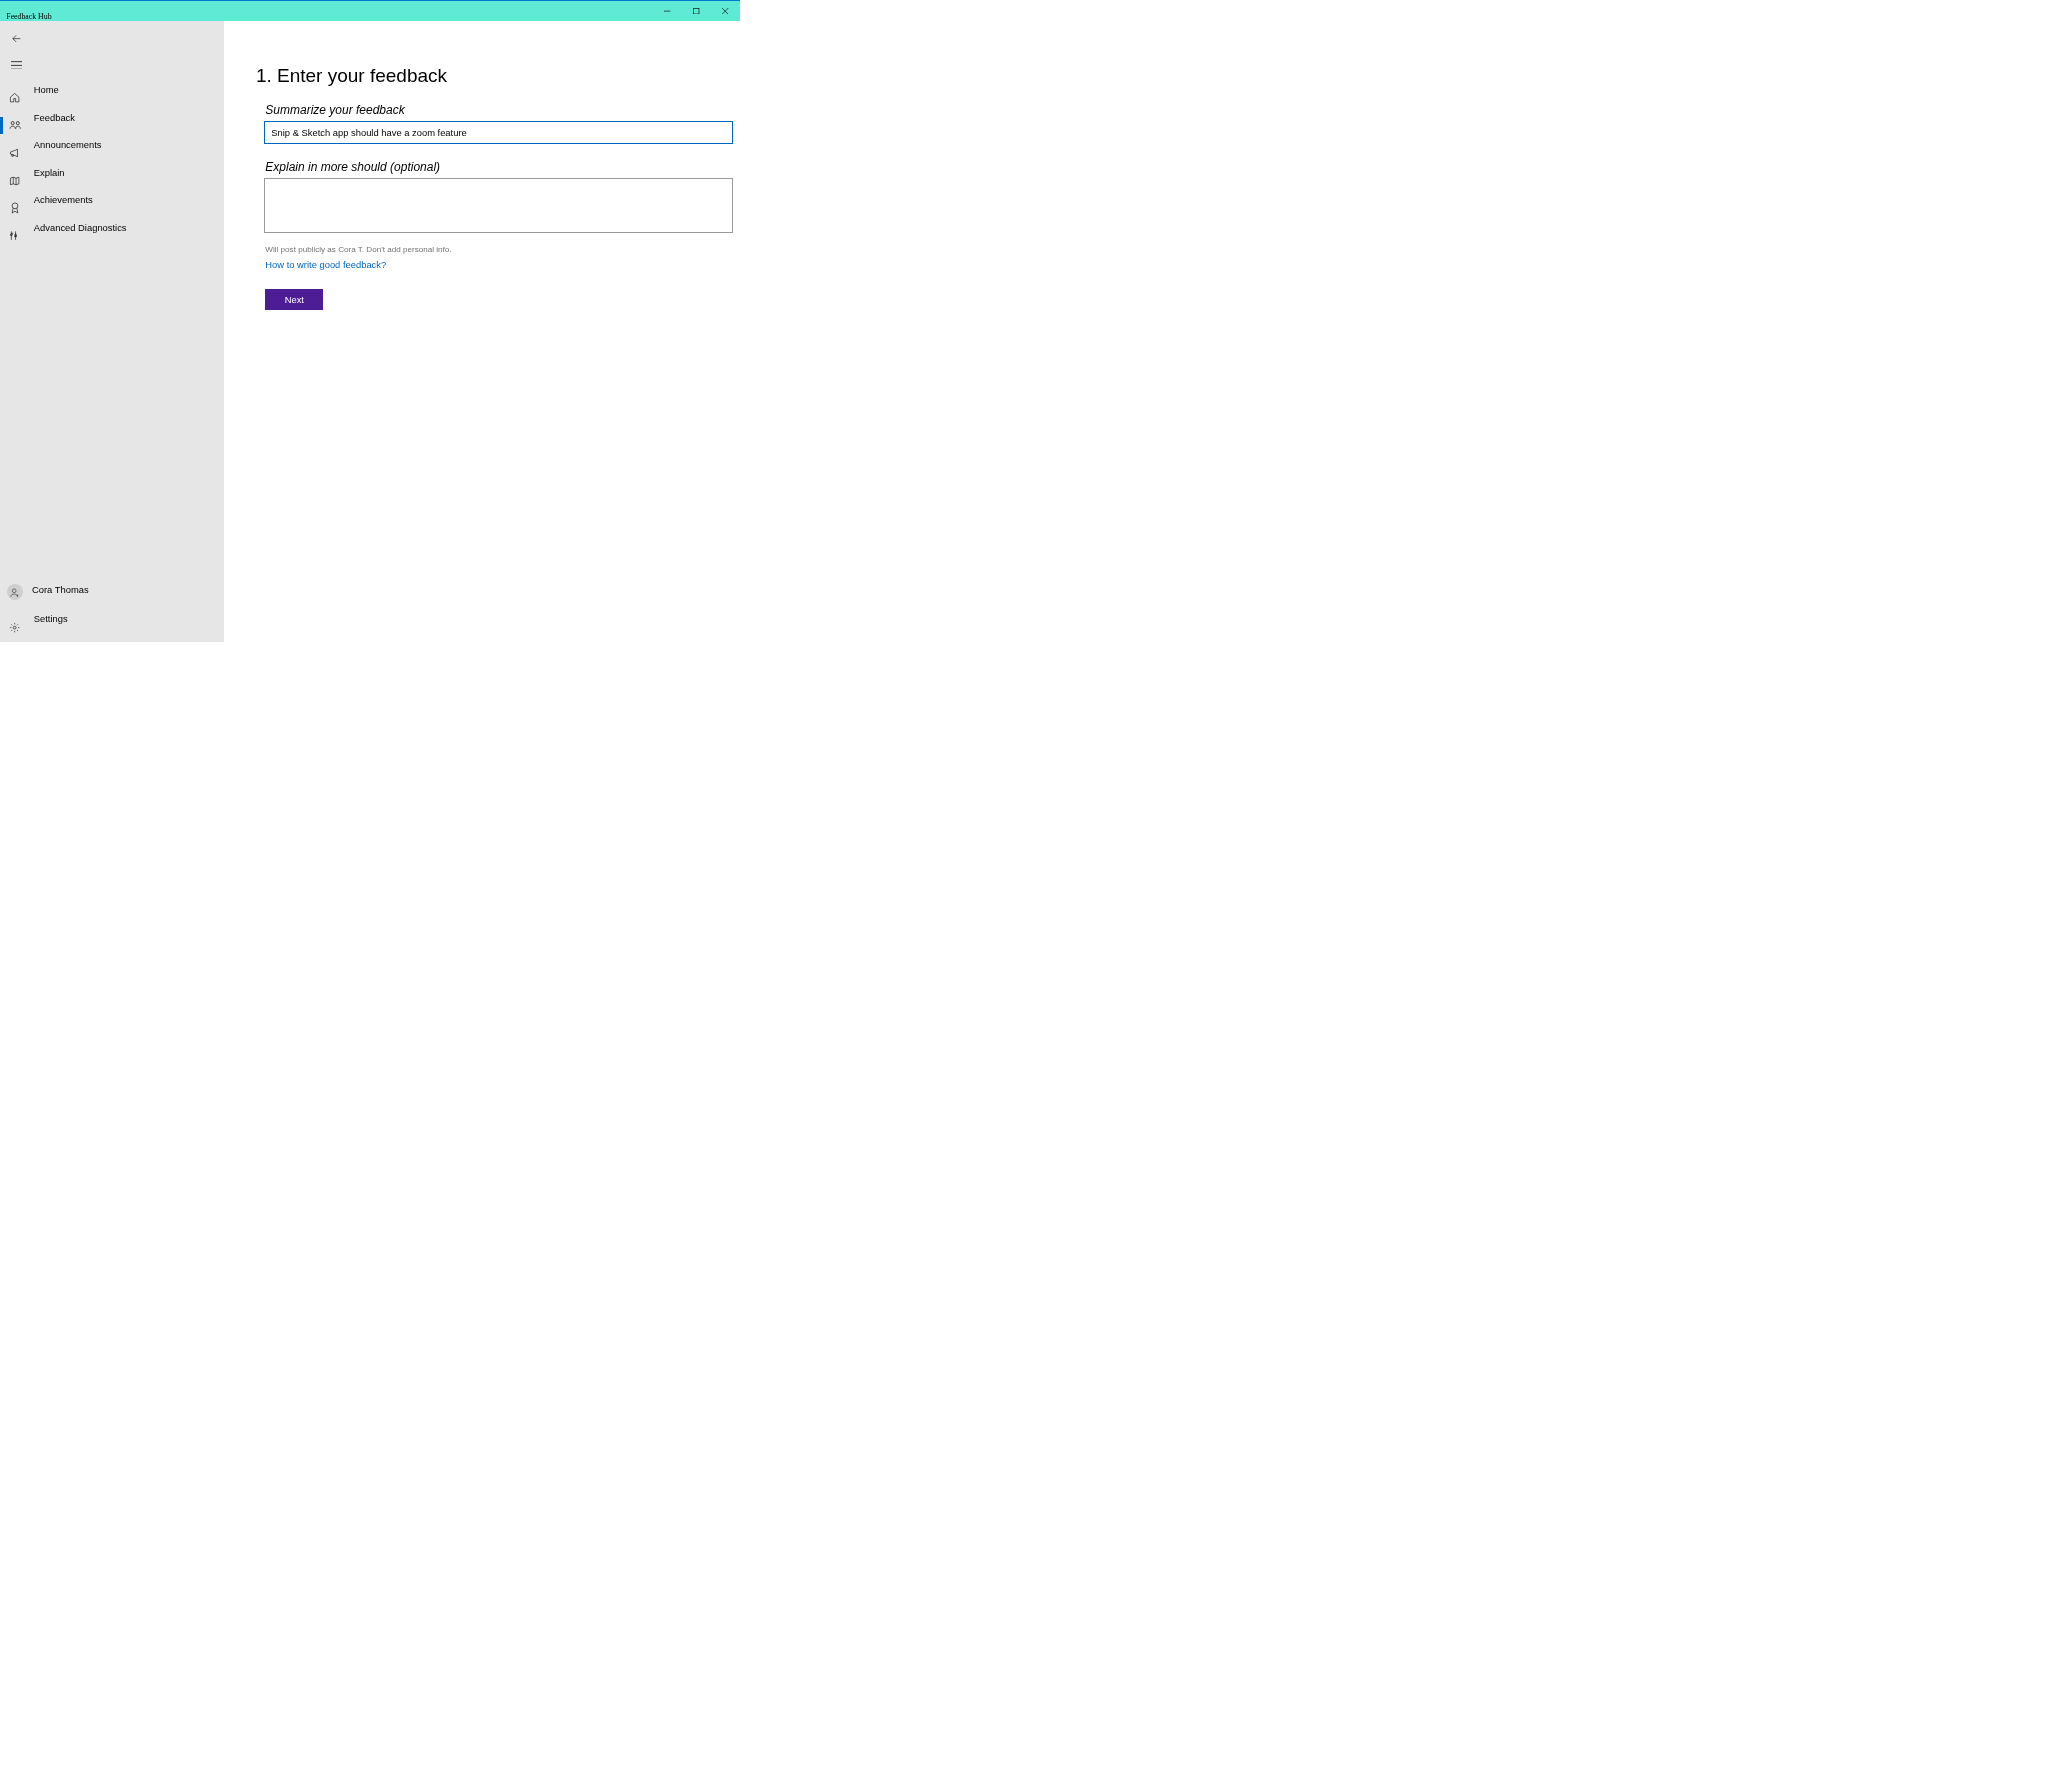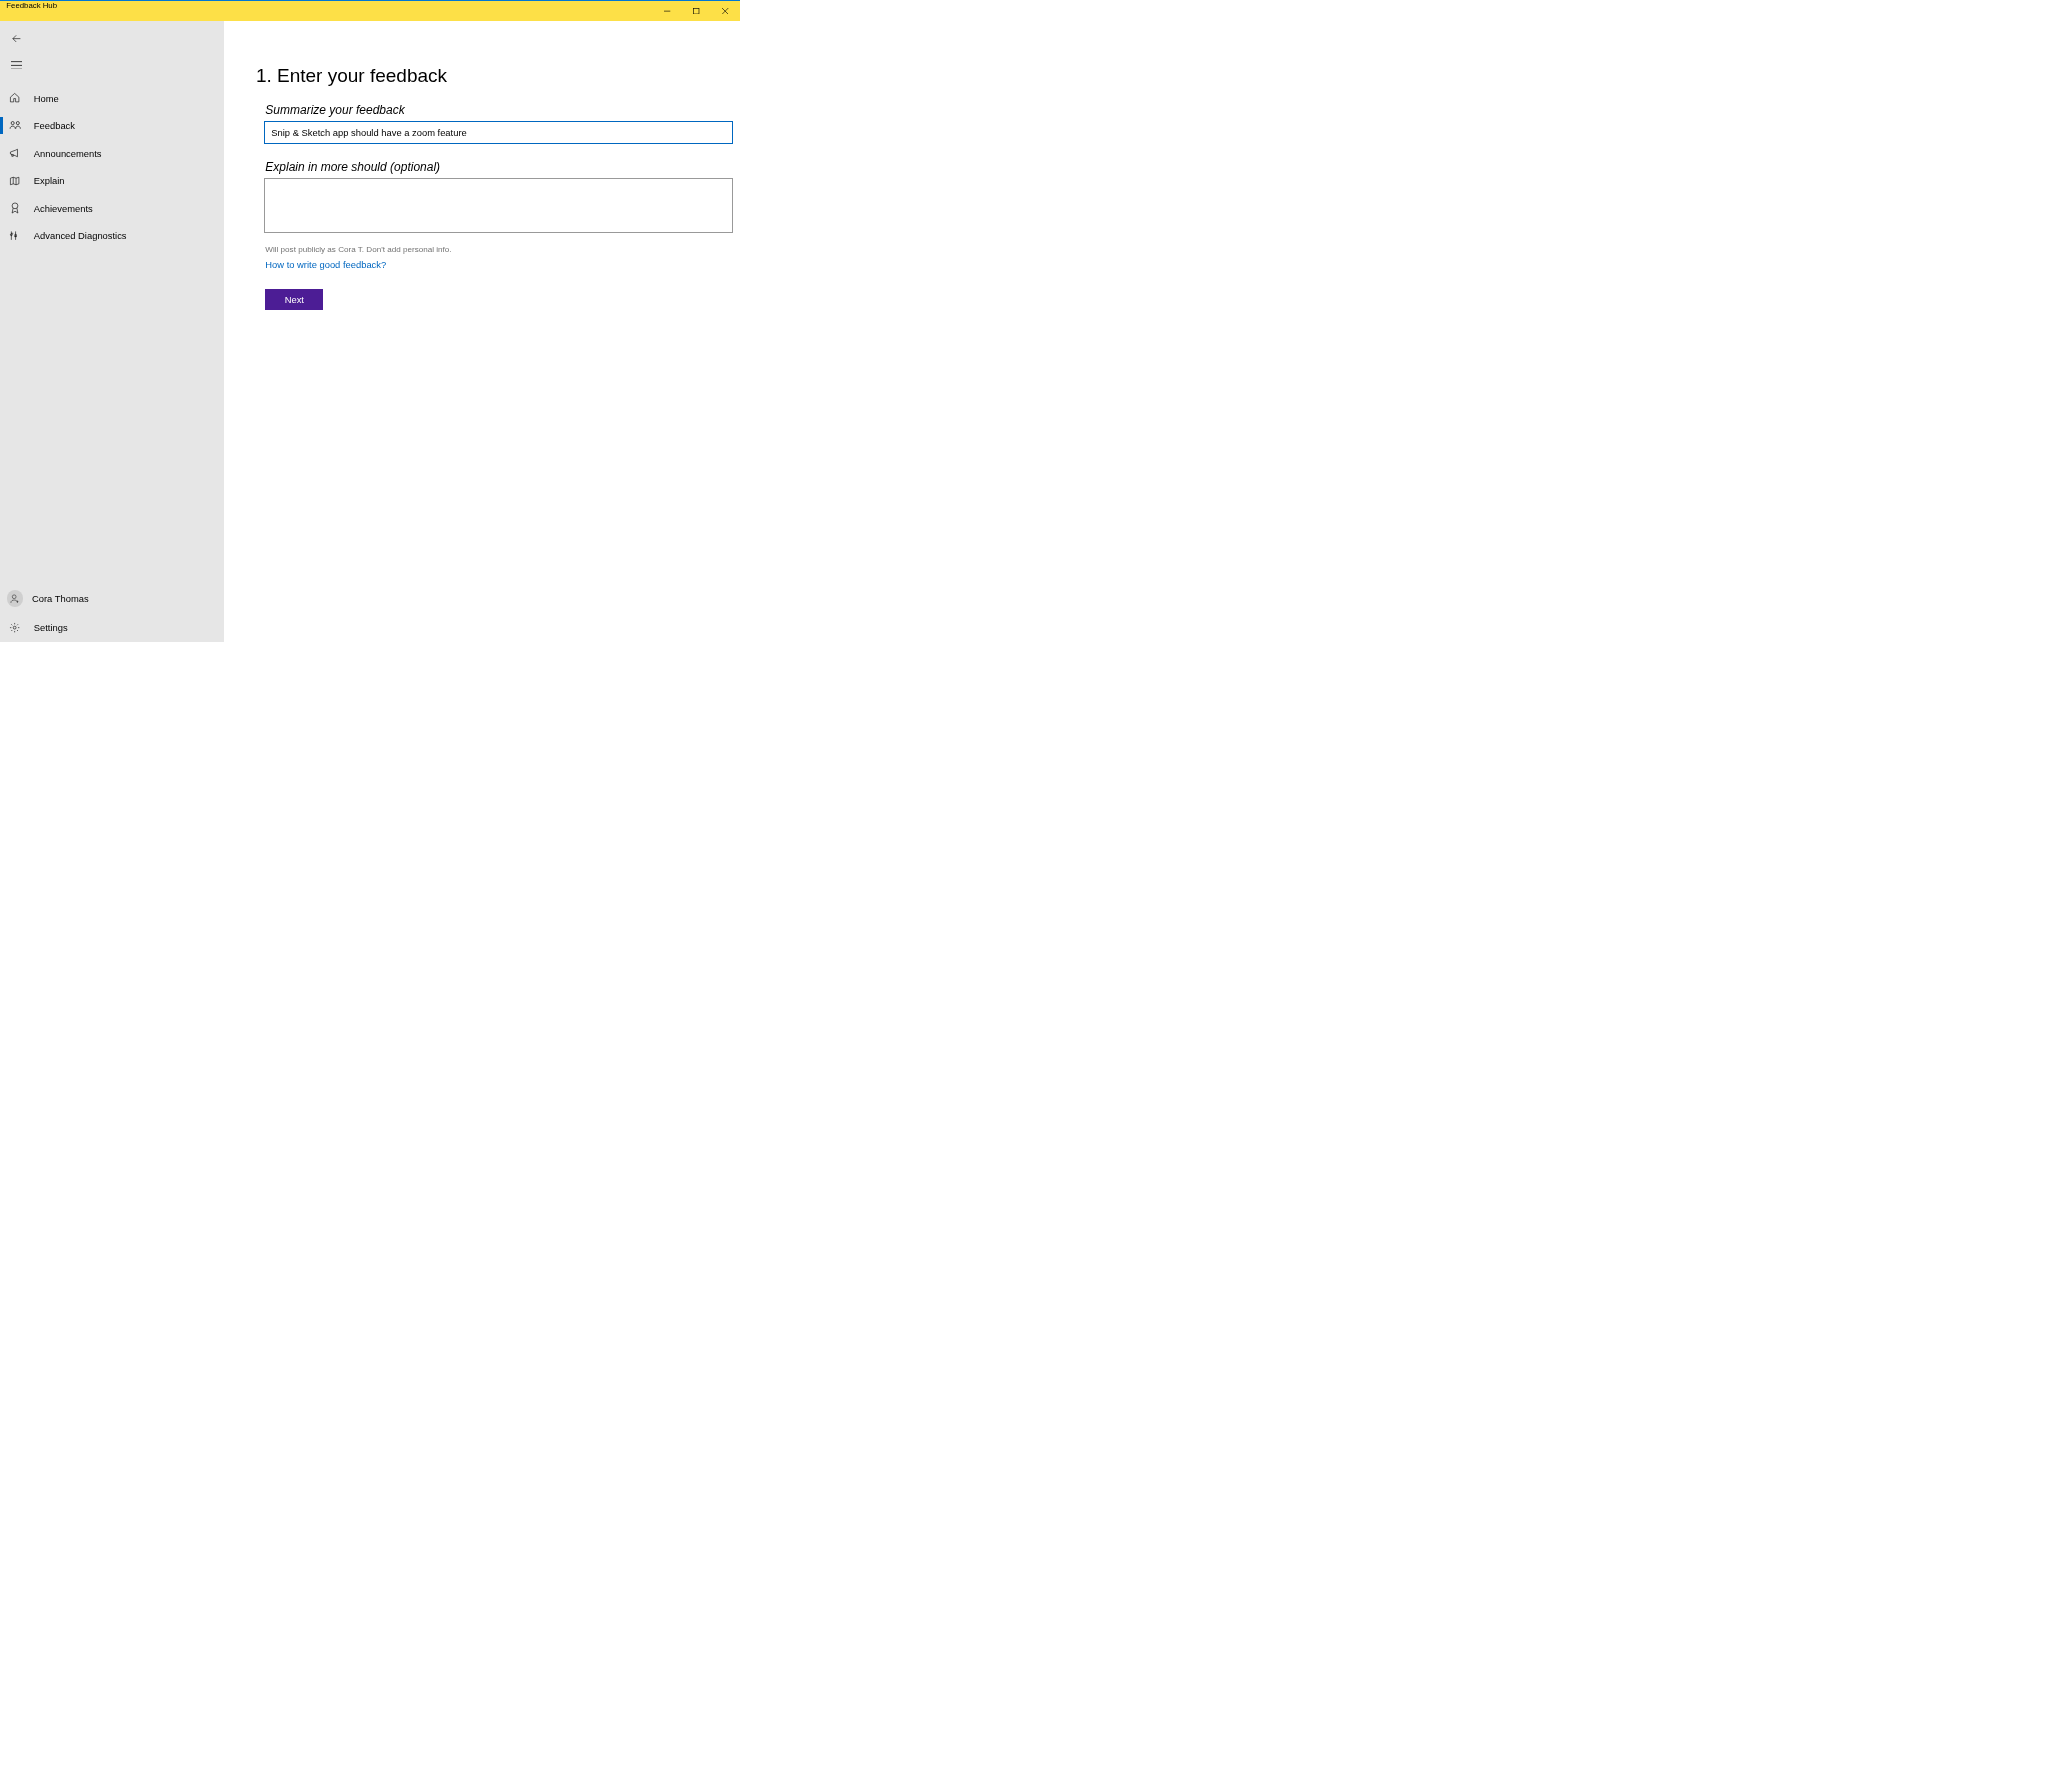--- a/index.html
+++ b/index.html
@@ -14,26 +14,27 @@
       width: 740px;
       height: 642px;
       border-top: 1.3px solid #0078D4;
       display: flex;
       flex-direction: column;
       position: relative;
     }
     .titlebar {
       height: 20px;
       display: flex;
-      align-items: flex-start;
+      align-items: flex-end;
       padding-left: 6.3px;
-      background: #fde047;
+      background: #5eead4;
       font-size: 7.8px;
       color: #000;
       position: relative;
+      font-family: Liberation Serif, serif;
     }
     .titlebar-controls {
       position: absolute;
       right: 0;
       top: 0;
       display: flex;
       height: 20px;
     }
     .tbc-btn {
       width: 29px;
@@ -67,21 +68,20 @@
       justify-content: center;
       margin-left: 1.3px;
     }
     .nav {
       margin-top: 6.3px;
       flex: 1;
     }
     .nav-item {
       height: 27.5px;
       display: flex;
-      align-items: center;
       padding-left: 8.8px;
       position: relative;
       font-size: 9.4px;
       cursor: default;
     }
     .nav-item .icon {
       width: 12.5px;
       display: flex;
       justify-content: center;
       align-items: center;

